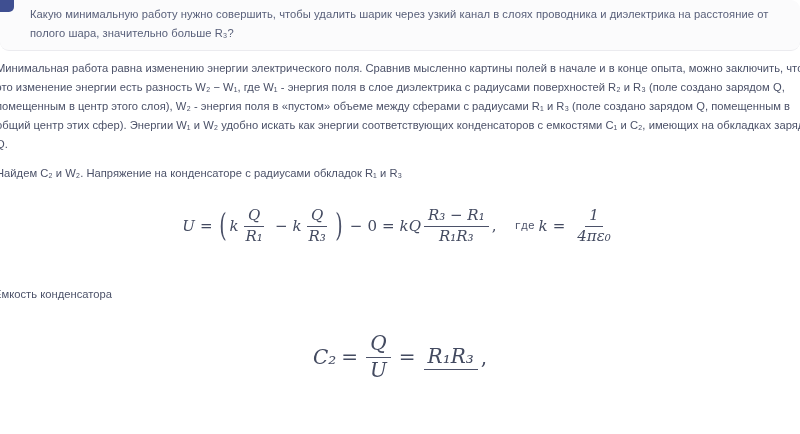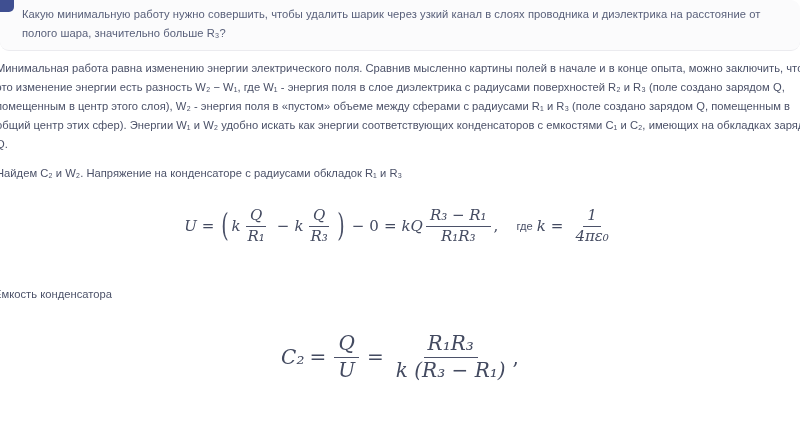--- a/index.html
+++ b/index.html
@@ -13,21 +13,21 @@
   body {
     font-family: "Liberation Sans", sans-serif;
     color: #4f566b;
     -webkit-font-smoothing: antialiased;
   }
 
   
   .question-block {
     position: relative;
     background: #fbfbfc;
-    padding: 4px 8px 8px 0;
+    padding: 4px 8px 8px 8px;
     border-bottom: 1px solid #ebebef;
     min-height: 36px;
     border-radius: 9px;
   }
   .avatar-dot {
     position: absolute;
     left: -4px;
     top: -6px;
     width: 18px;
     height: 18px;
@@ -113,21 +113,21 @@
     transform: scaleX(0.62);
     vertical-align: middle;
     line-height: 0.7;
     color: #4b5168;
   }
   .op {
     font-style: normal;
     padding: 0 5px;
   }
   .word-gde {
-    font-family: Liberation Sans, sans-serif;
+    font-family: Liberation Mono, monospace;
     font-style: normal;
     font-size: 11.2px;
     color: #4b5168;
     padding: 0 0 0 0;
     margin: 0 4px 0 18px;
   }
   .eq-inner { display: inline-flex; align-items: center; }
 </style>
 </head>
 <body>
@@ -185,21 +185,20 @@
     <span class="eq-inner">
       <span class="mi">C₂</span>
       <span class="op">=</span>
       <span class="frac">
         <span class="num">Q</span>
         <span class="den">U</span>
       </span>
       <span class="op">=</span>
       <span class="frac">
         <span class="num">R₁R₃</span>
-        <span class="den">k (R₃ − R₁)</span>
       </span>
       <span class="mup">,</span>
     </span>
   </div>
 
   <p class="para para-energy">его энергия</p>
 
 </div>
 
 </body></html>

